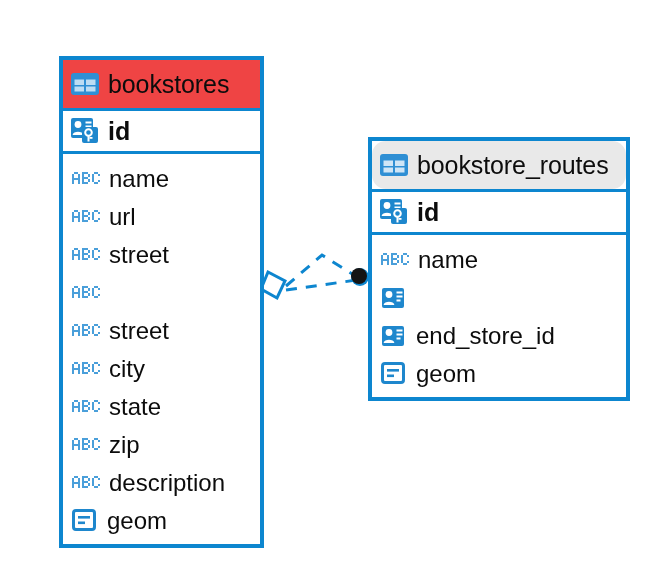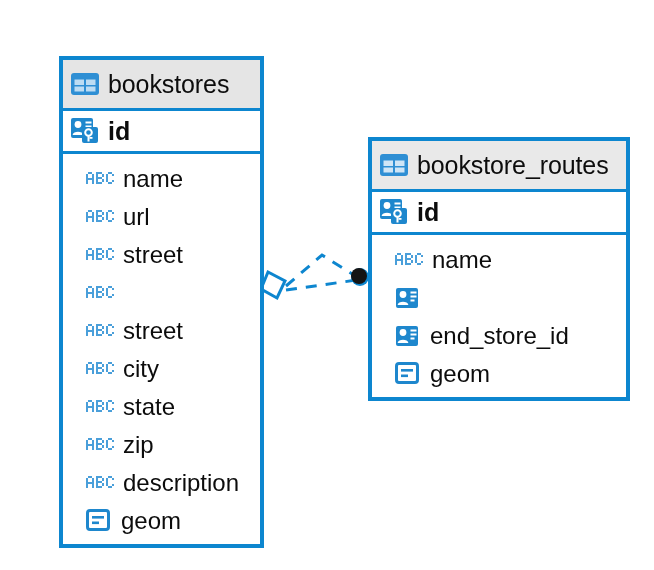--- a/index.html
+++ b/index.html
@@ -34,22 +34,22 @@
   }
 
   .entity-header {
     display: flex;
     align-items: center;
     box-sizing: border-box;
     height: 48px;
     padding: 0 6px 0 8px;
     gap: 9px;
   }
-  .entity-header.orange { background: #e5e5e5; }
-  .entity-header.grey   { background: #e9e9e9; }
+  .entity-header.orange { background: #ef4444; }
+  .entity-header.grey   { background: #e9e9e9; border-radius: 14px; }
 
   .entity-title {
     font-size: 25px;
     color: #0c0c0c;
     line-height: 1;
     white-space: nowrap;
     letter-spacing: -0.1px;
   }
 
   .pk-row {
@@ -71,21 +71,21 @@
     line-height: 1;
   }
 
   .field-list {
     padding: 6px 0 6px 0;
   }
   .field-row {
     display: flex;
     align-items: center;
     height: 38px;
-    padding: 0 6px 0 23px;
+    padding: 0 6px 0 9px;
     gap: 9px;
   }
   .field-label {
     font-size: 24px;
     color: #0c0c0c;
     line-height: 1;
     white-space: nowrap;
   }
 
   

